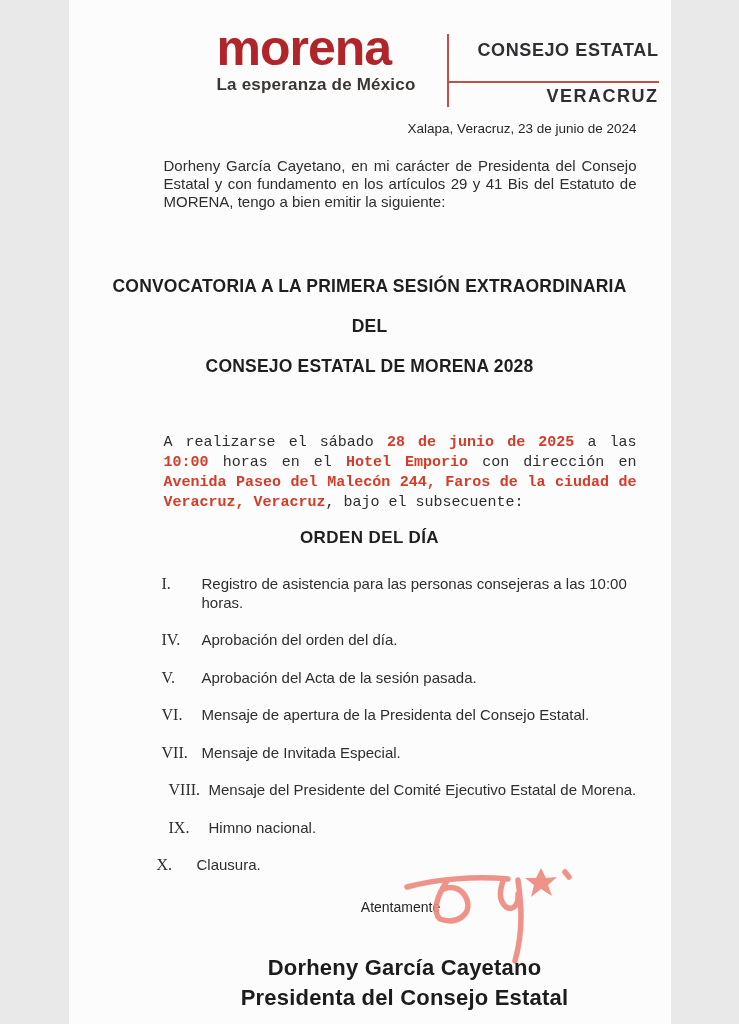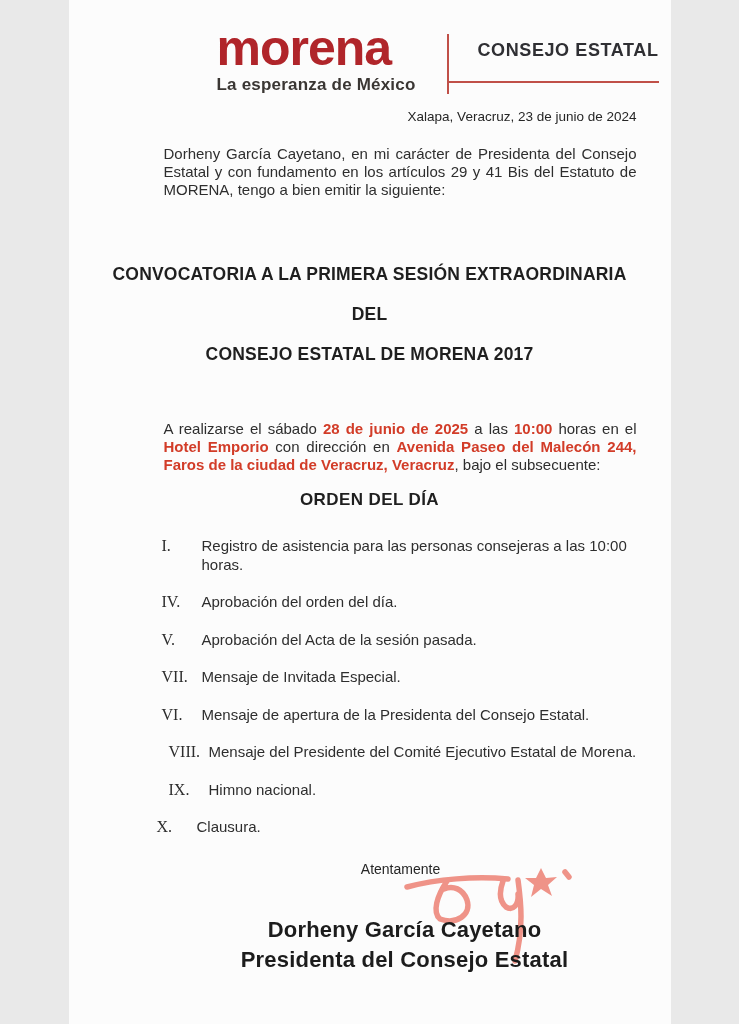--- a/index.html
+++ b/index.html
@@ -65,21 +65,21 @@
     text-align:justify;color:var(--text-dark);
   }
   .intro{}
   .doc-title{
     margin:55px 40px 0 40px;
     text-align:center;
     font-size:17.5px;font-weight:700;line-height:40px;
     color:var(--heading-dark);letter-spacing:0.2px;
   }
   .venue{margin-top:46px;font-weight:400;}
-  .seg{color:var(--text-dark);}
+  .seg{color:var(--text-dark);font-family:Liberation Mono, monospace;}
   .seg.red{color:var(--accent-red);font-weight:700;}
   .orden-heading{
     margin-top:16px;
     text-align:center;
     font-size:17px;font-weight:700;
     color:var(--heading-dark);letter-spacing:0.4px;
   }
   
   .orden-list{
     list-style:none;
@@ -128,56 +128,57 @@
 
 <div class="page">
 
   <div class="doc-header">
     <div class="logo-block">
       <div class="logo-word">morena</div>
       <div class="logo-tagline">La esperanza de México</div>
     </div>
     <div class="org-block">
       <div class="org-line1">CONSEJO ESTATAL</div>
+      <div class="org-line2">VERACRUZ</div>
     </div>
   </div>
 
   <div class="dateline">Xalapa, Veracruz,  23 de junio de 2024</div>
 
   <p class="para intro">Dorheny García Cayetano, en mi carácter de Presidenta del Consejo Estatal y con fundamento en los artículos 29 y 41 Bis del Estatuto de MORENA, tengo a bien emitir la siguiente:</p>
 
   <div class="doc-title">
     <div>CONVOCATORIA A LA PRIMERA SESIÓN EXTRAORDINARIA DEL</div>
-    <div>CONSEJO ESTATAL DE MORENA 2017</div>
+    <div>CONSEJO ESTATAL DE MORENA 2028</div>
   </div>
 
   <p class="para venue"><span class="seg">A realizarse el sábado </span><span class="seg red">28 de junio de 2025</span><span class="seg"> a las </span><span class="seg red">10:00</span><span class="seg"> horas en el </span><span class="seg red">Hotel Emporio</span><span class="seg"> con dirección en </span><span class="seg red">Avenida Paseo del Malecón 244, Faros de la ciudad de Veracruz, Veracruz</span><span class="seg">, bajo el subsecuente:</span></p>
 
   <div class="orden-heading">ORDEN DEL DÍA</div>
 
   <ol class="orden-list">
     <li class="orden-item">
         <span class="numeral">I.</span>
         <span class="item-text">Registro de asistencia para las personas consejeras a las 10:00 horas.</span>
       </li>
     <li class="orden-item">
         <span class="numeral">IV.</span>
         <span class="item-text">Aprobación del orden del día.</span>
       </li>
     <li class="orden-item">
         <span class="numeral">V.</span>
         <span class="item-text">Aprobación del Acta de la sesión pasada.</span>
       </li>
     <li class="orden-item">
+        <span class="numeral">VI.</span>
+        <span class="item-text">Mensaje de apertura de la Presidenta del Consejo Estatal.</span>
+      </li>
+    <li class="orden-item">
         <span class="numeral">VII.</span>
         <span class="item-text">Mensaje de Invitada Especial.</span>
-      </li>
-    <li class="orden-item">
-        <span class="numeral">VI.</span>
-        <span class="item-text">Mensaje de apertura de la Presidenta del Consejo Estatal.</span>
       </li>
     <li class="orden-item">
         <span class="numeral">VIII.</span>
         <span class="item-text">Mensaje del Presidente del Comité Ejecutivo Estatal de Morena.</span>
       </li>
     <li class="orden-item">
         <span class="numeral">IX.</span>
         <span class="item-text">Himno nacional.</span>
       </li>
     <li class="orden-item">

